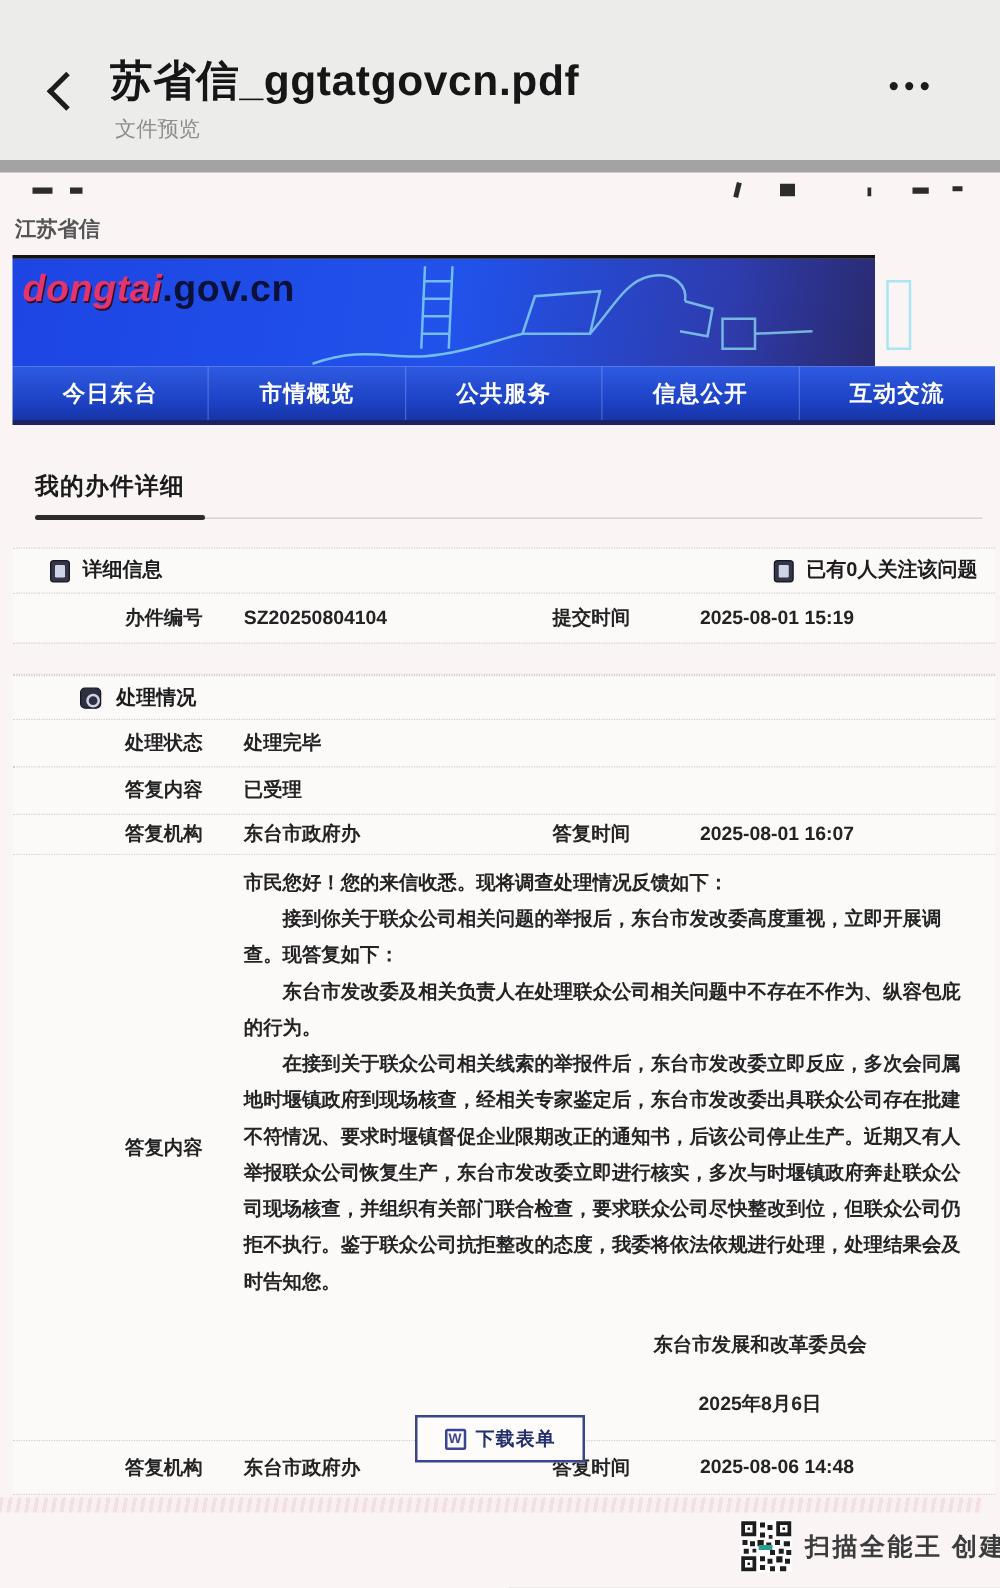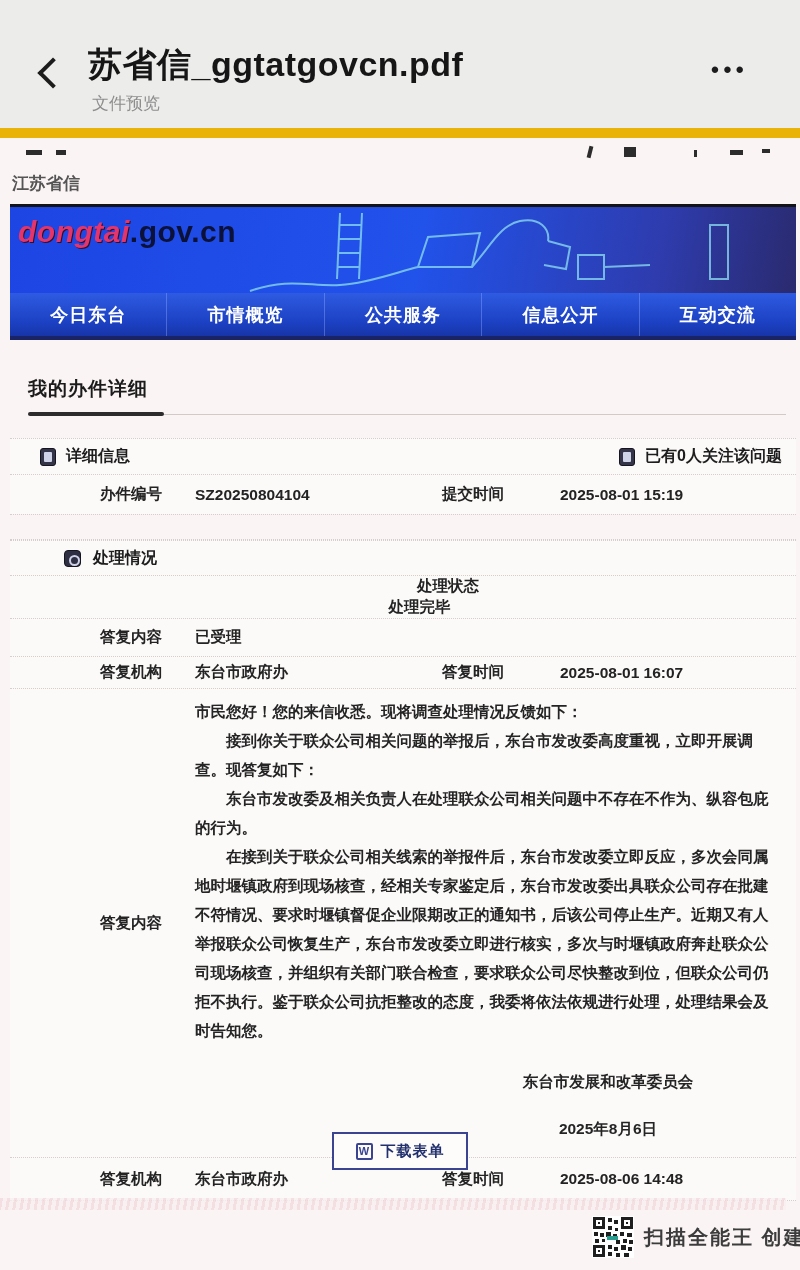--- a/index.html
+++ b/index.html
@@ -1,35 +1,35 @@
 <!DOCTYPE html>
 <html><head>
 <meta charset="utf-8">
 <style>
   * { margin:0; padding:0; box-sizing:border-box; }
   html,body { font-family:"Liberation Sans","DejaVu Sans",sans-serif; }
-  .screen { position:relative; width:800px; height:1270px; background:#eab308; overflow:hidden; }
+  .screen { position:relative; width:800px; height:1270px; background:#a3a3a3; overflow:hidden; }
 
   
   .app-header { position:absolute; top:0; left:0; width:800px; height:128px; background:#ececeb; }
   .back-btn { position:absolute; left:36px; top:60px; width:26px; height:26px; cursor:pointer; }
   .back-btn::before { content:""; position:absolute; left:6px; top:2px; width:18px; height:18px;
      border-left:4px solid #1c1c1c; border-bottom:4px solid #1c1c1c; transform:rotate(45deg); }
   .file-title { position:absolute; left:88px; top:42px; font-size:34px; font-weight:600; color:#161616; letter-spacing:.5px; white-space:nowrap; }
   .file-sub { position:absolute; left:92px; top:92px; font-size:17px; color:#8d8d8d; }
   .more-btn { position:absolute; right:52px; top:56px; font-size:24px; color:#1c1c1c; letter-spacing:4px; cursor:pointer; }
 
   
   .page { position:absolute; top:138px; left:0; width:800px; height:1142px; background:#faf5f4; }
   .artifact { position:absolute; background:#2c2c2c; }
 
   .partial-text { position:absolute; left:12px; top:34px; font-size:17px; font-weight:700; color:#3a3a3a; opacity:.85; }
 
   
-  .banner { position:absolute; left:10px; top:66px; width:786px; height:89px;
+  .banner { position:absolute; left:10px; top:66px; width:690px; height:89px;
      background:linear-gradient(100deg,#1d45e4 0%,#2152ea 52%,#2e3cae 82%,#2a2a6e 100%);
      border-top:3px solid #141414; }
   .logo { position:absolute; left:8px; top:8px; font-size:30px; font-weight:800; letter-spacing:.5px; white-space:nowrap; }
   .logo .red { color:#e3356d; text-shadow:1px 1px 0 #3a0c22; font-style:italic; }
   .logo .dark { color:#0b1138; }
   .banner svg { position:absolute; inset:0; }
 
   
   .nav { position:absolute; left:10px; top:155px; width:786px; height:47px; display:flex;
      background:linear-gradient(180deg,#2e5be2 0%,#1c40c2 70%,#1735a8 100%);
@@ -165,21 +165,21 @@
         <span class="c-val2">2025-08-01 15:19</span>
       </div>
 
       <div class="row gap" style="height:26px;background:transparent;"></div>
 
       <div class="row subhead">
         <span class="gear-icon"></span>
         <span class="hlabel">处理情况</span>
       </div>
 
-      <div class="row grid4" style="min-height:38px;flex-direction:column;">
+      <div class="row grid4" style="min-height:38px;">
         <span class="c-label1">处理状态</span>
         <span class="c-val1">处理完毕</span>
       </div>
 
       <div class="row grid4" style="min-height:38px;">
         <span class="c-label1">答复内容</span>
         <span class="c-val1">已受理</span>
       </div>
 
       <div class="row grid4" style="min-height:32px;">

